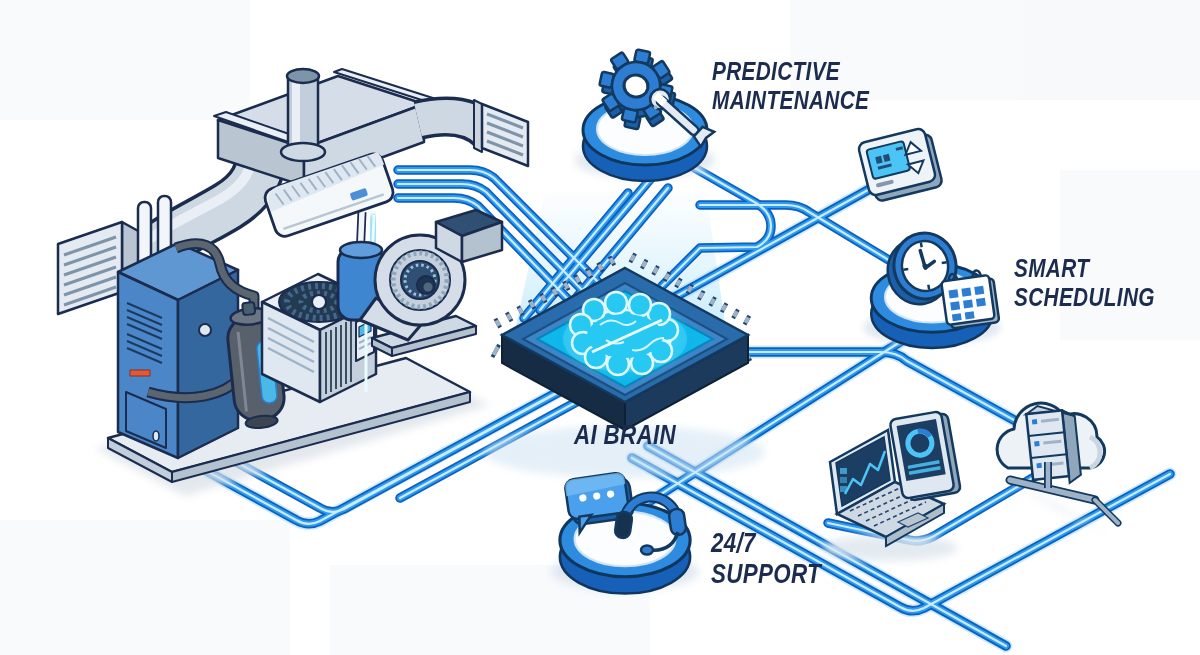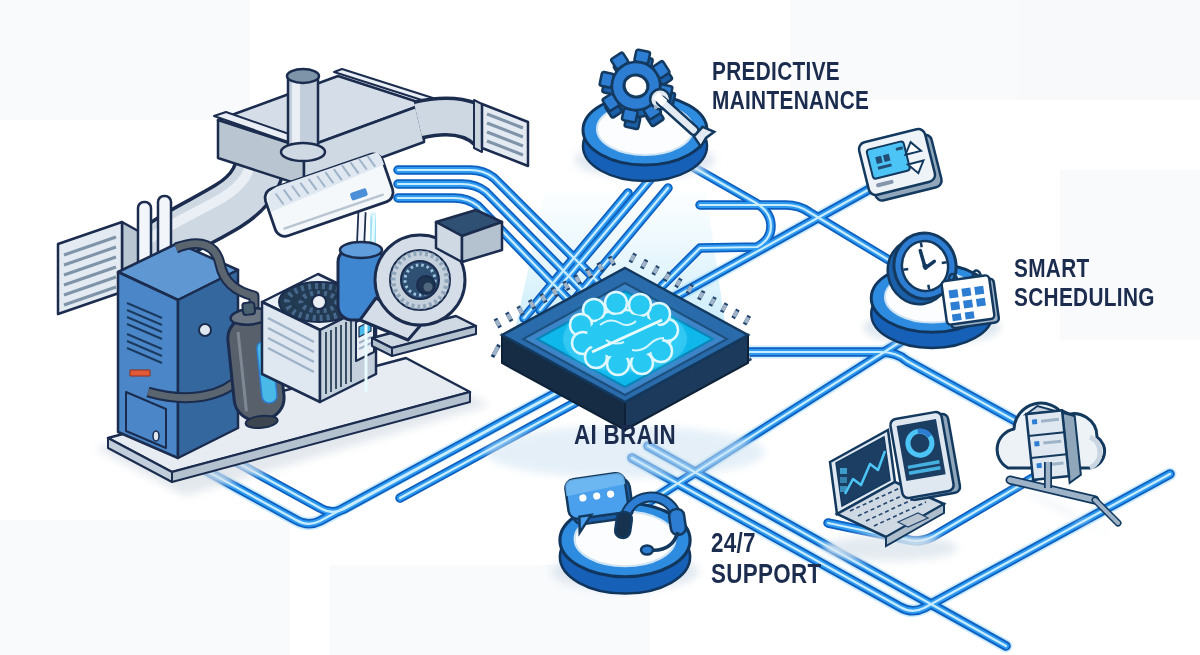--- a/index.html
+++ b/index.html
@@ -1,17 +1,17 @@
 <!DOCTYPE html>
 <html><head>
 <meta charset="utf-8">
 <style>
   html,body{margin:0;padding:0;background:#fff;}
   #stage{position:relative;width:1200px;height:655px;background:#ffffff;overflow:hidden;
-         font-family:"Liberation Sans",sans-serif;}
+         font-family:"Liberation Sans",sans-serif;font-style:italic;}
   #scene{position:absolute;left:0;top:0;}
   .lbl{position:absolute;color:#1b2c4e;font-weight:bold;font-size:26px;line-height:1.1;
        letter-spacing:.4px;transform:scaleX(.8);transform-origin:left top;white-space:nowrap;}
   .lbl span{display:block;}
   
   .tGlow path,.tGlow use{stroke:#8ed2f8;stroke-width:13;fill:none;stroke-linecap:round;stroke-linejoin:round;opacity:.45;}
   .tOut use{stroke:#0d5fc0;stroke-width:9.5;fill:none;stroke-linecap:round;stroke-linejoin:round;}
   .tMid use{stroke:#2e9bf0;stroke-width:6;fill:none;stroke-linecap:round;stroke-linejoin:round;}
   .tCore use{stroke:#c9ecff;stroke-width:2.2;fill:none;stroke-linecap:round;stroke-linejoin:round;}
 </style>

